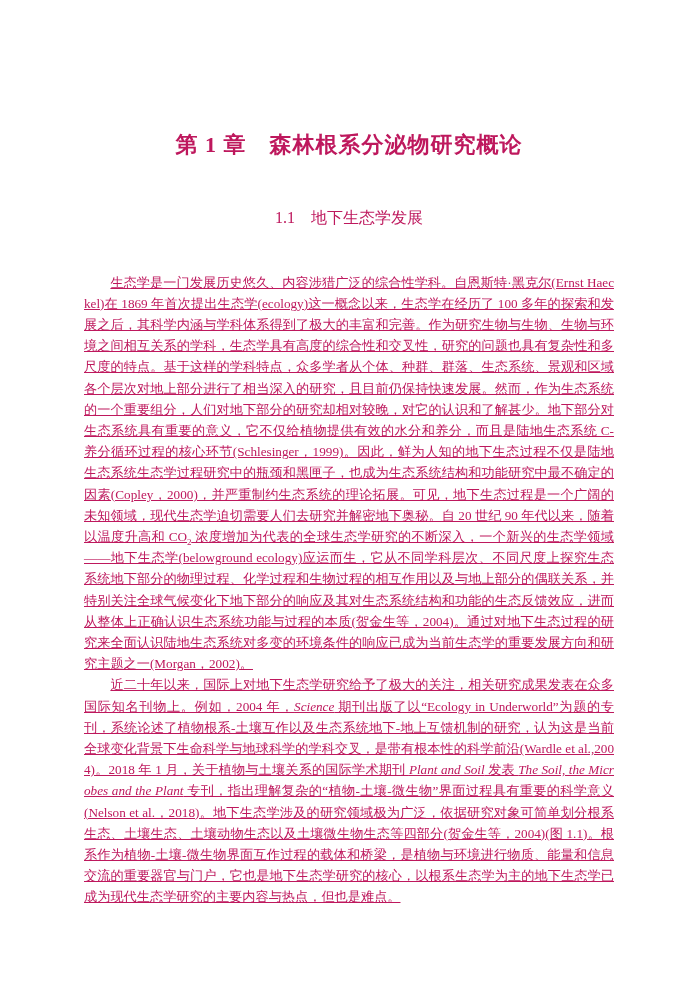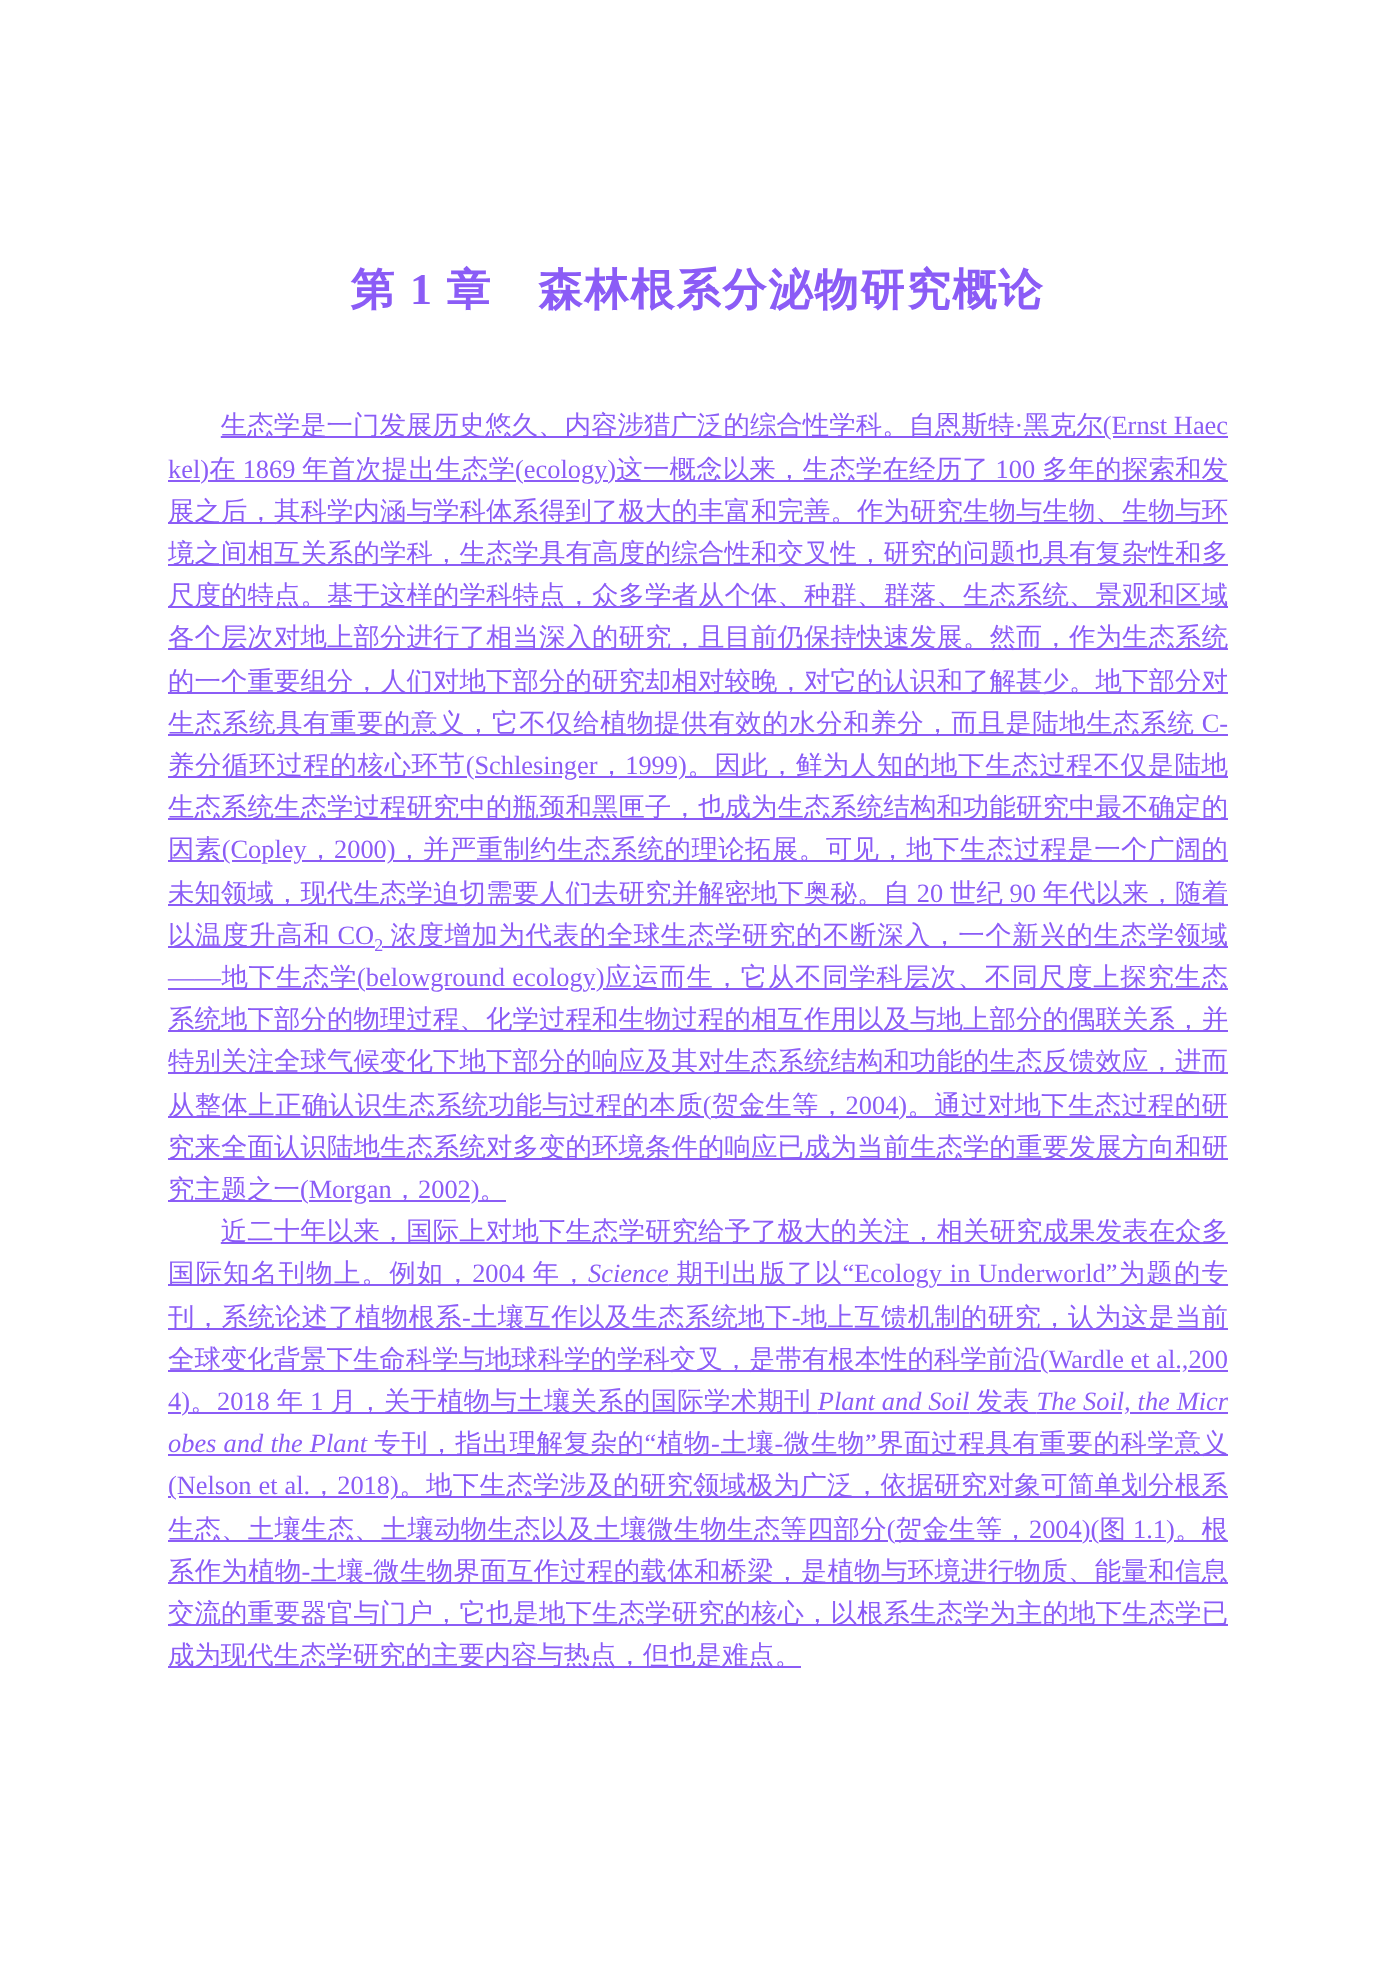--- a/index.html
+++ b/index.html
@@ -9,21 +9,21 @@
     font-family: "Liberation Serif", "DejaVu Serif", serif;
   }
   .page {
     position: relative;
     width: 698px;
     height: 982px;
     margin: 0 auto;
     background: #ffffff;
     box-sizing: border-box;
     padding: 132px 84px 0 84px;
-    color: #8b5cf6;
+    color: #be185d;
     overflow: hidden;
   }
   .chapter-title {
     text-align: center;
     font-size: 22px;
     font-weight: bold;
     letter-spacing: 1px;
     margin: 0;
     line-height: 1.2;
   }
@@ -52,17 +52,18 @@
   }
   .body-para i {
     font-style: italic;
   }
 </style>
 </head>
 <body>
 
 <div class="page">
   <h1 class="chapter-title">第 1 章　森林根系分泌物研究概论</h1>
+  <h2 class="section-heading">1.1　地下生态学发展</h2>
   <div class="body-paragraphs">
       <p class="body-para"><span>生态学是一门发展历史悠久、内容涉猎广泛的综合性学科。自恩斯特·黑克尔(Ernst Haeckel)在 1869 年首次提出生态学(ecology)这一概念以来，生态学在经历了 100 多年的探索和发展之后，其科学内涵与学科体系得到了极大的丰富和完善。作为研究生物与生物、生物与环境之间相互关系的学科，生态学具有高度的综合性和交叉性，研究的问题也具有复杂性和多尺度的特点。基于这样的学科特点，众多学者从个体、种群、群落、生态系统、景观和区域各个层次对地上部分进行了相当深入的研究，且目前仍保持快速发展。然而，作为生态系统的一个重要组分，人们对地下部分的研究却相对较晚，对它的认识和了解甚少。地下部分对生态系统具有重要的意义，它不仅给植物提供有效的水分和养分，而且是陆地生态系统 C-养分循环过程的核心环节(Schlesinger，1999)。因此，鲜为人知的地下生态过程不仅是陆地生态系统生态学过程研究中的瓶颈和黑匣子，也成为生态系统结构和功能研究中最不确定的因素(Copley，2000)，并严重制约生态系统的理论拓展。可见，地下生态过程是一个广阔的未知领域，现代生态学迫切需要人们去研究并解密地下奥秘。自 20 世纪 90 年代以来，随着以温度升高和 CO</span><sub>2</sub><span> 浓度增加为代表的全球生态学研究的不断深入，一个新兴的生态学领域——地下生态学(belowground ecology)应运而生，它从不同学科层次、不同尺度上探究生态系统地下部分的物理过程、化学过程和生物过程的相互作用以及与地上部分的偶联关系，并特别关注全球气候变化下地下部分的响应及其对生态系统结构和功能的生态反馈效应，进而从整体上正确认识生态系统功能与过程的本质(贺金生等，2004)。通过对地下生态过程的研究来全面认识陆地生态系统对多变的环境条件的响应已成为当前生态学的重要发展方向和研究主题之一(Morgan，2002)。</span></p>
       <p class="body-para"><span>近二十年以来，国际上对地下生态学研究给予了极大的关注，相关研究成果发表在众多国际知名刊物上。例如，2004 年，</span><i>Science</i><span> 期刊出版了以“Ecology in Underworld”为题的专刊，系统论述了植物根系-土壤互作以及生态系统地下-地上互馈机制的研究，认为这是当前全球变化背景下生命科学与地球科学的学科交叉，是带有根本性的科学前沿(Wardle et al.,2004)。2018 年 1 月，关于植物与土壤关系的国际学术期刊 </span><i>Plant and Soil</i><span> 发表 </span><i>The Soil, the Microbes and the Plant</i><span> 专刊，指出理解复杂的“植物-土壤-微生物”界面过程具有重要的科学意义(Nelson et al.，2018)。地下生态学涉及的研究领域极为广泛，依据研究对象可简单划分根系生态、土壤生态、土壤动物生态以及土壤微生物生态等四部分(贺金生等，2004)(图 1.1)。根系作为植物-土壤-微生物界面互作过程的载体和桥梁，是植物与环境进行物质、能量和信息交流的重要器官与门户，它也是地下生态学研究的核心，以根系生态学为主的地下生态学已成为现代生态学研究的主要内容与热点，但也是难点。</span></p>
     </div>
 </div>
 
 </body></html>

